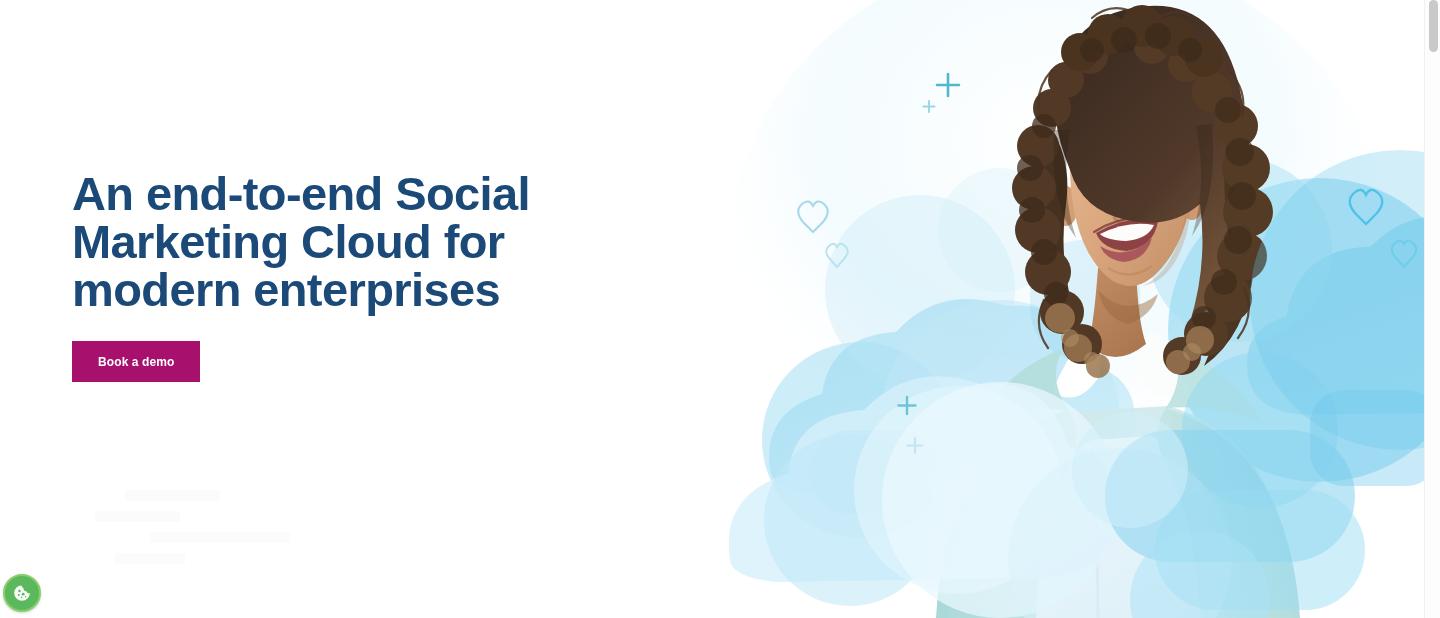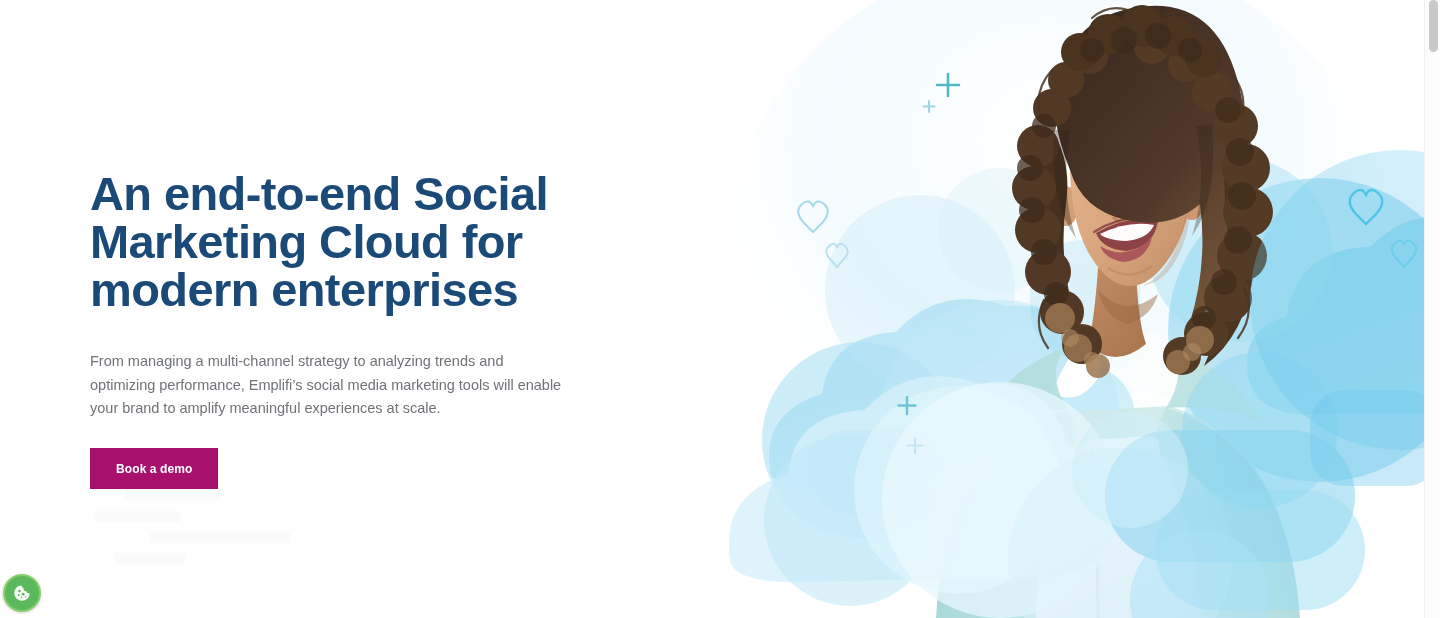--- a/index.html
+++ b/index.html
@@ -20,21 +20,21 @@
     position: relative;
     width: 1440px;
     height: 618px;
     background: #ffffff;
     overflow: hidden;
   }
 
   
   .hero-copy {
     position: absolute;
-    left: 90px;
+    left: 72px;
     top: 170px;
     width: 520px;
     z-index: 30;
   }
 
   .hero-headline {
     margin: 0;
     font-family: "Liberation Sans", sans-serif;
     font-size: 47px;
     line-height: 48px;
@@ -457,21 +457,20 @@
   <div class="ghost-block">
     <div class="ghost-line w1"></div>
     <div class="ghost-line w2"></div>
     <div class="ghost-line w3"></div>
     <div class="ghost-line w4"></div>
   </div>
 
   <div class="hero-copy">
     <h1 class="hero-headline">An end-to-end Social Marketing Cloud for modern enterprises</h1>
 
-    <p class="hero-sub">From managing a multi-channel strategy to analyzing trends and optimizing performance, Emplifi’s social media marketing tools will enable your brand to amplify meaningful experiences at scale.</p>
 
     <div class="cta-row">
       <button class="btn-demo">Book a demo</button>
     </div>
   </div>
 
   <div class="cookie-widget">
     <svg width="20" height="20" viewBox="0 0 24 24" aria-hidden="true">
       <path d="M12 2.6 a9.4 9.4 0 1 0 9.4 9.4 a3.3 3.3 0 0 1 -4.3 -2.1 a3.3 3.3 0 0 1 -3.2 -3.6 a3.2 3.2 0 0 1 -1.9 -3.7 z" fill="#ffffff" opacity="0.95"></path>
       <circle cx="9" cy="9.6" r="1.5" fill="#5cb85c"></circle>

